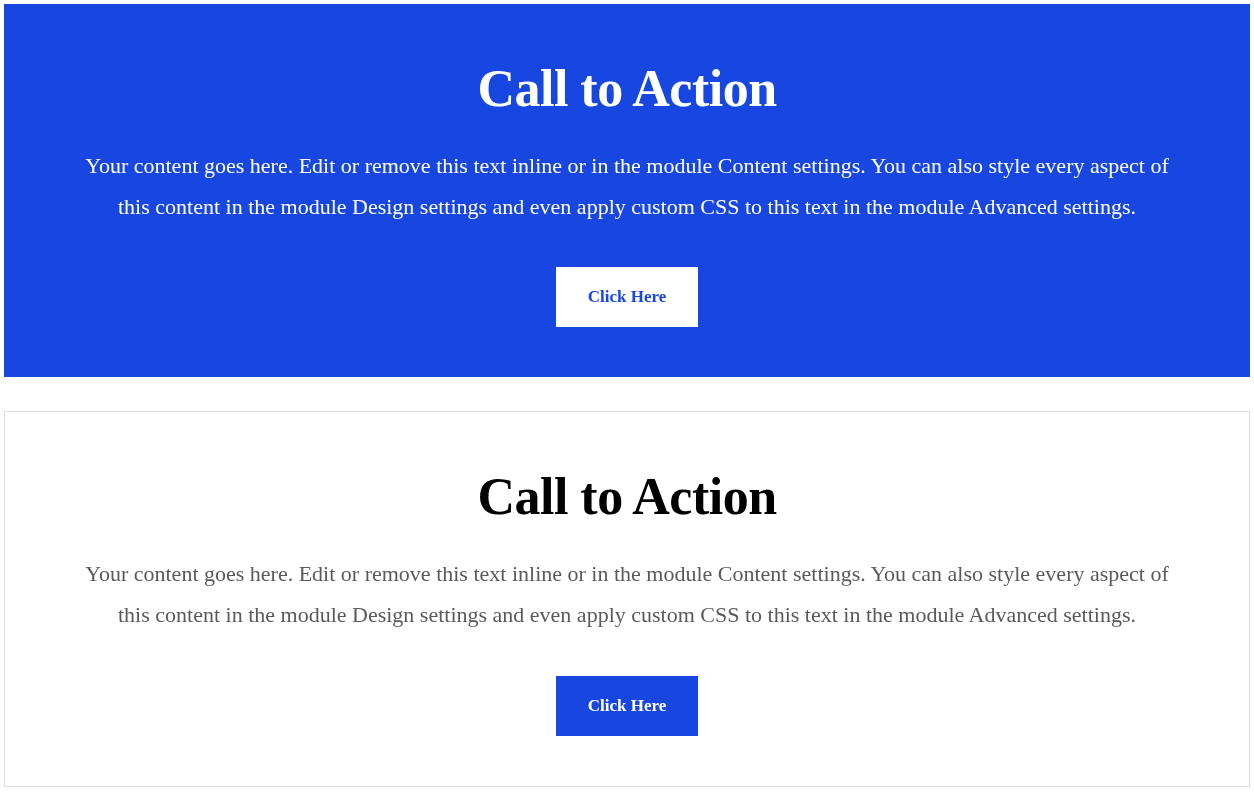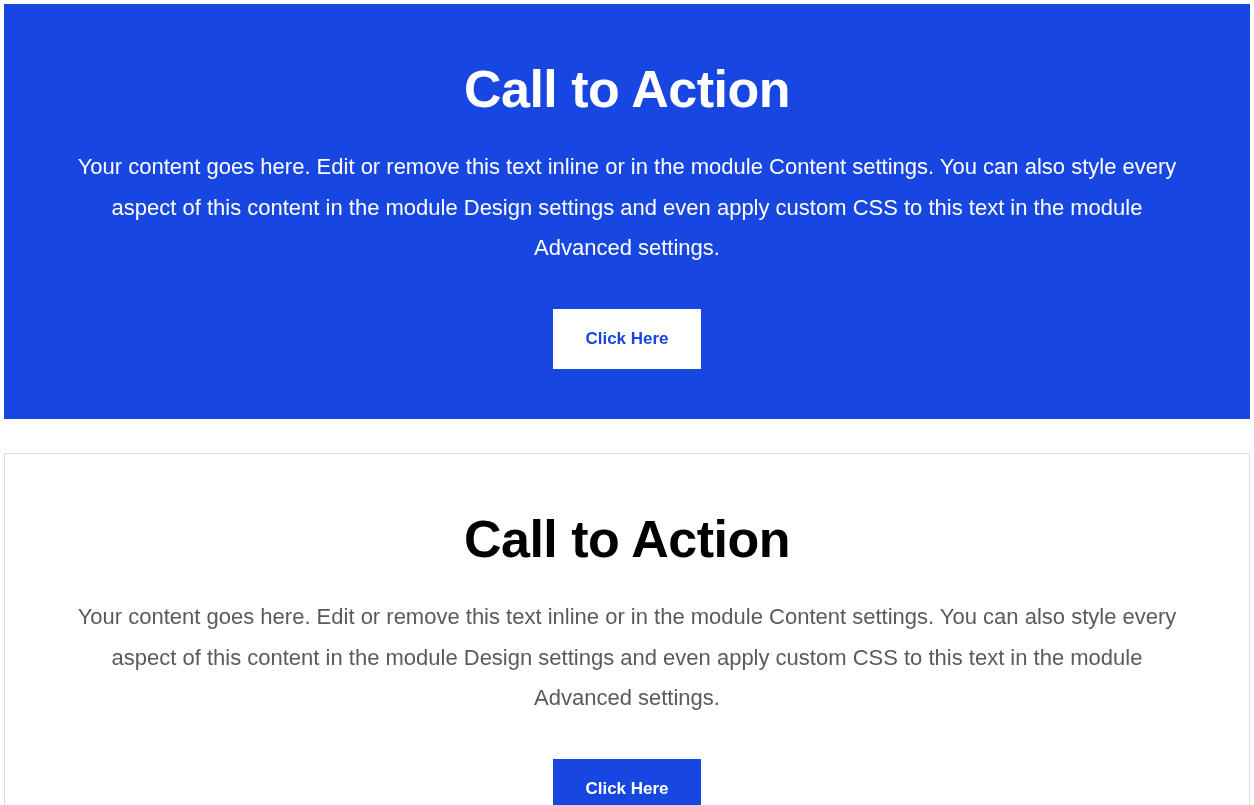--- a/index.html
+++ b/index.html
@@ -1,18 +1,19 @@
 <!DOCTYPE html>
 <html><head>
   <meta charset="utf-8">
   <style>
     * {
       margin: 0;
       padding: 0;
       box-sizing: border-box;
+      font-family: Liberation Serif, serif;
     }
     body {
       font-family: -apple-system, BlinkMacSystemFont, "Segoe UI", Helvetica, Arial, sans-serif;
       background: #ffffff;
       padding: 4px;
       width: 1254px;
     }
     .cta-section {
       text-align: center;
       padding: 55px 60px 50px 60px;

